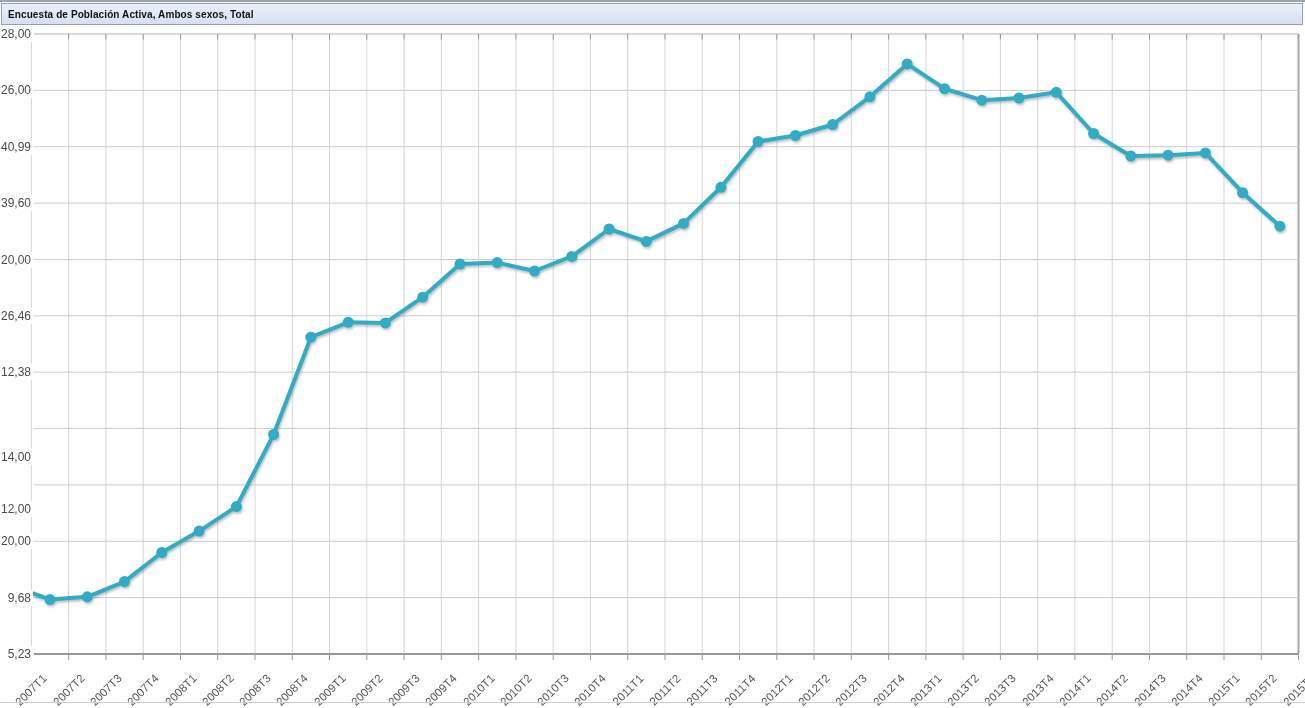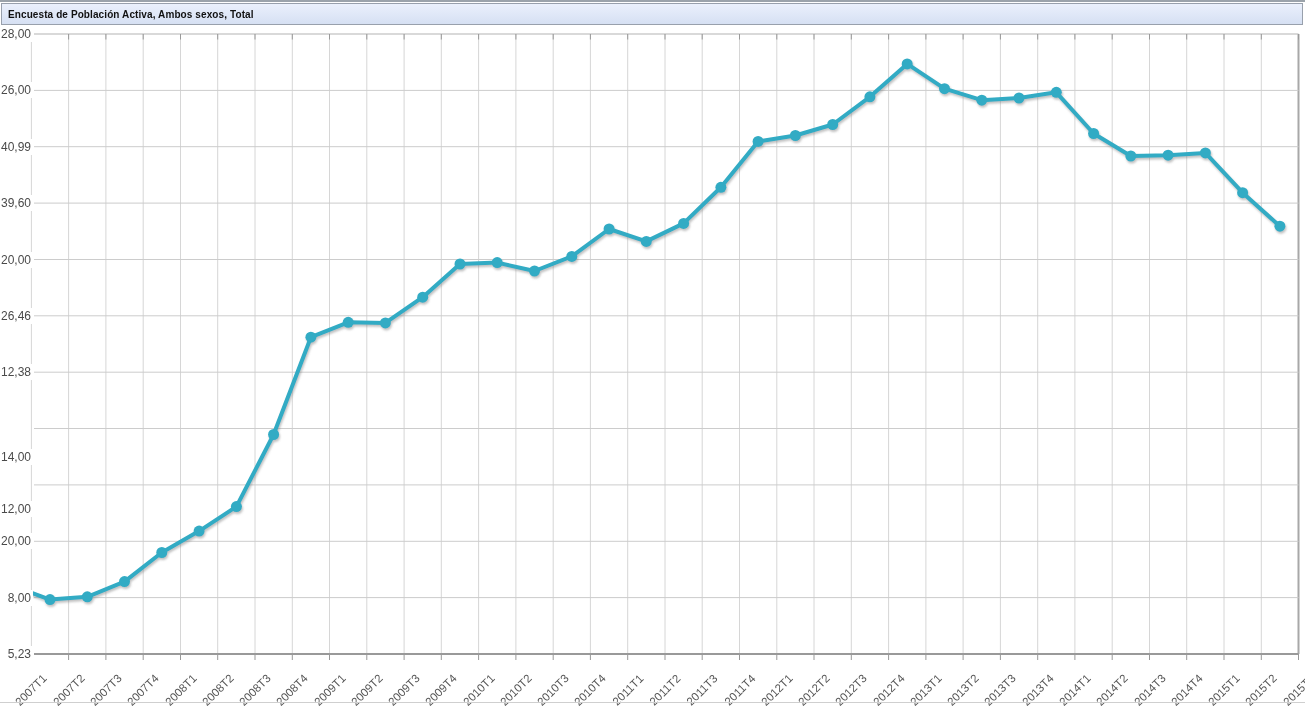--- a/index.html
+++ b/index.html
@@ -204,21 +204,21 @@
         <span class="ylab" style="top: 26px;">28,00</span>
         <span class="ylab" style="top: 82px; text-align: right;">26,00</span>
         <span class="ylab" style="top: 139px;">40,99</span>
         <span class="ylab" style="top: 195px;">39,60</span>
         <span class="ylab" style="top: 252px;">20,00</span>
         <span class="ylab" style="top: 308px;">26,46</span>
         <span class="ylab" style="top: 364px;">12,38</span>
         <span class="ylab" style="top: 421px; margin-top: 28px;">14,00</span>
         <span class="ylab" style="top: 477px; margin-top: 24px;">12,00</span>
         <span class="ylab" style="top: 533px;">20,00</span>
-        <span class="ylab" style="top: 590px;">8,00</span>
+        <span class="ylab" style="top: 590px;">9,68</span>
         <span class="ylab" style="top: 646px;">5,23</span>
       </div>
     <div id="xlabels">
         <span class="xlab" style="left: 31.4px; top: 690px;">2007T1</span>
         <span class="xlab" style="left: 68.6px; top: 690px;">2007T2</span>
         <span class="xlab" style="left: 105.9px; top: 690px;">2007T3</span>
         <span class="xlab" style="left: 143.2px; top: 690px;">2007T4</span>
         <span class="xlab" style="left: 180.5px; top: 690px;">2008T1</span>
         <span class="xlab" style="left: 217.7px; top: 690px;">2008T2</span>
         <span class="xlab" style="left: 255px; top: 690px;">2008T3</span>

